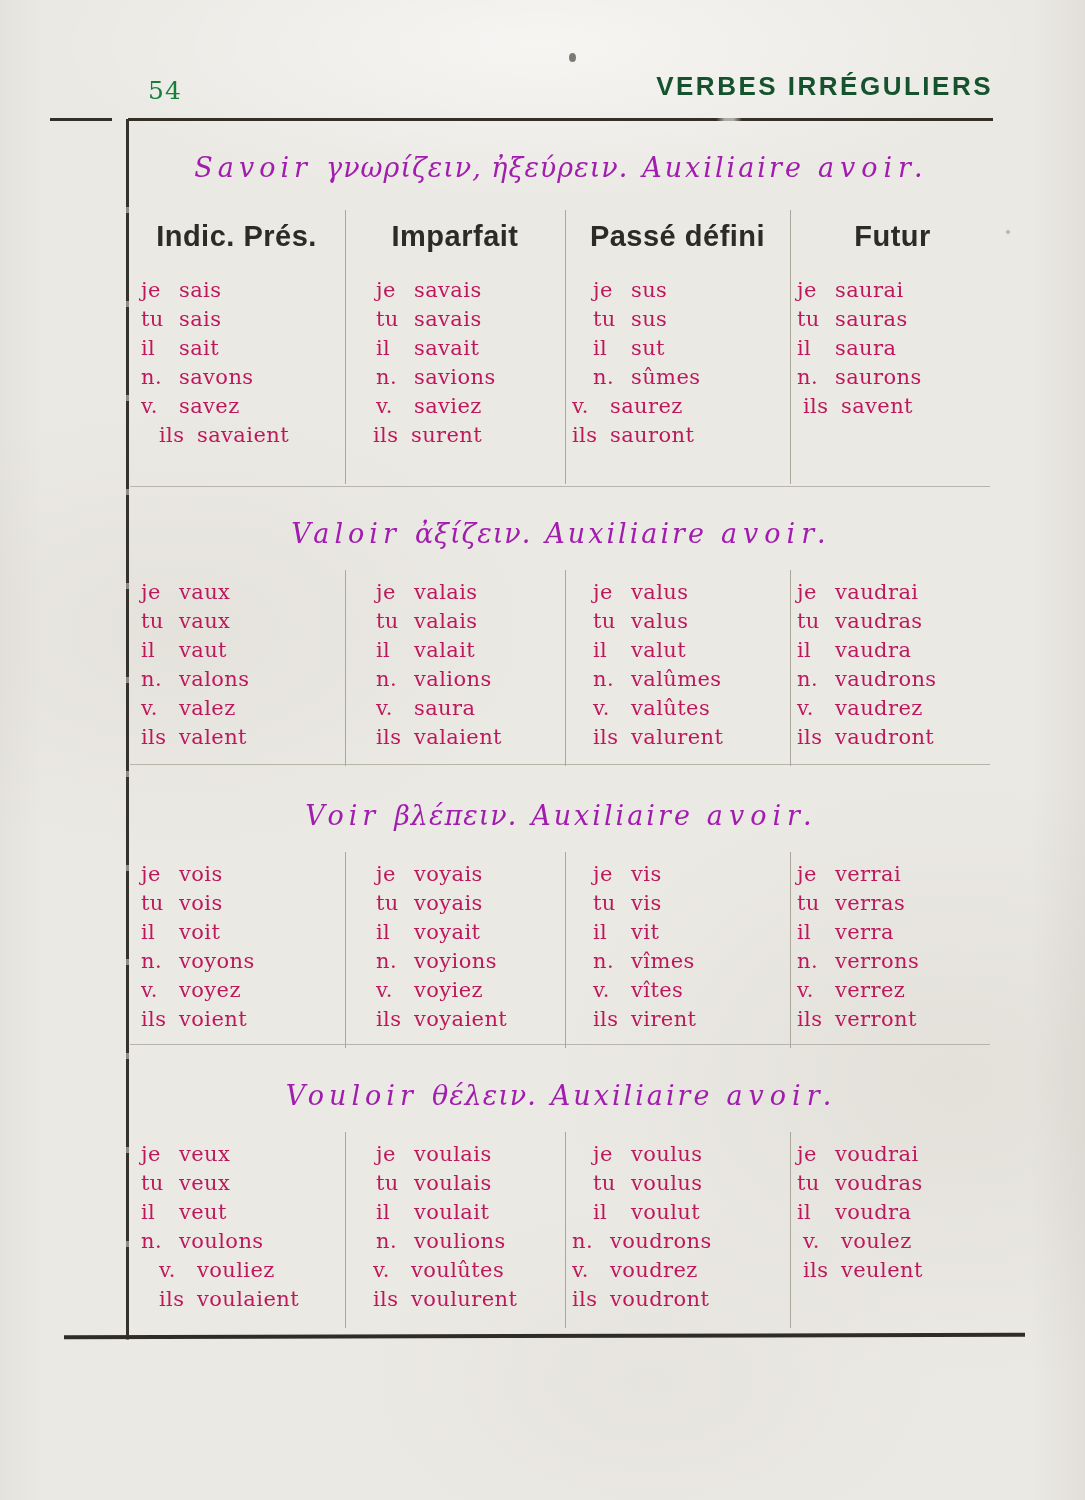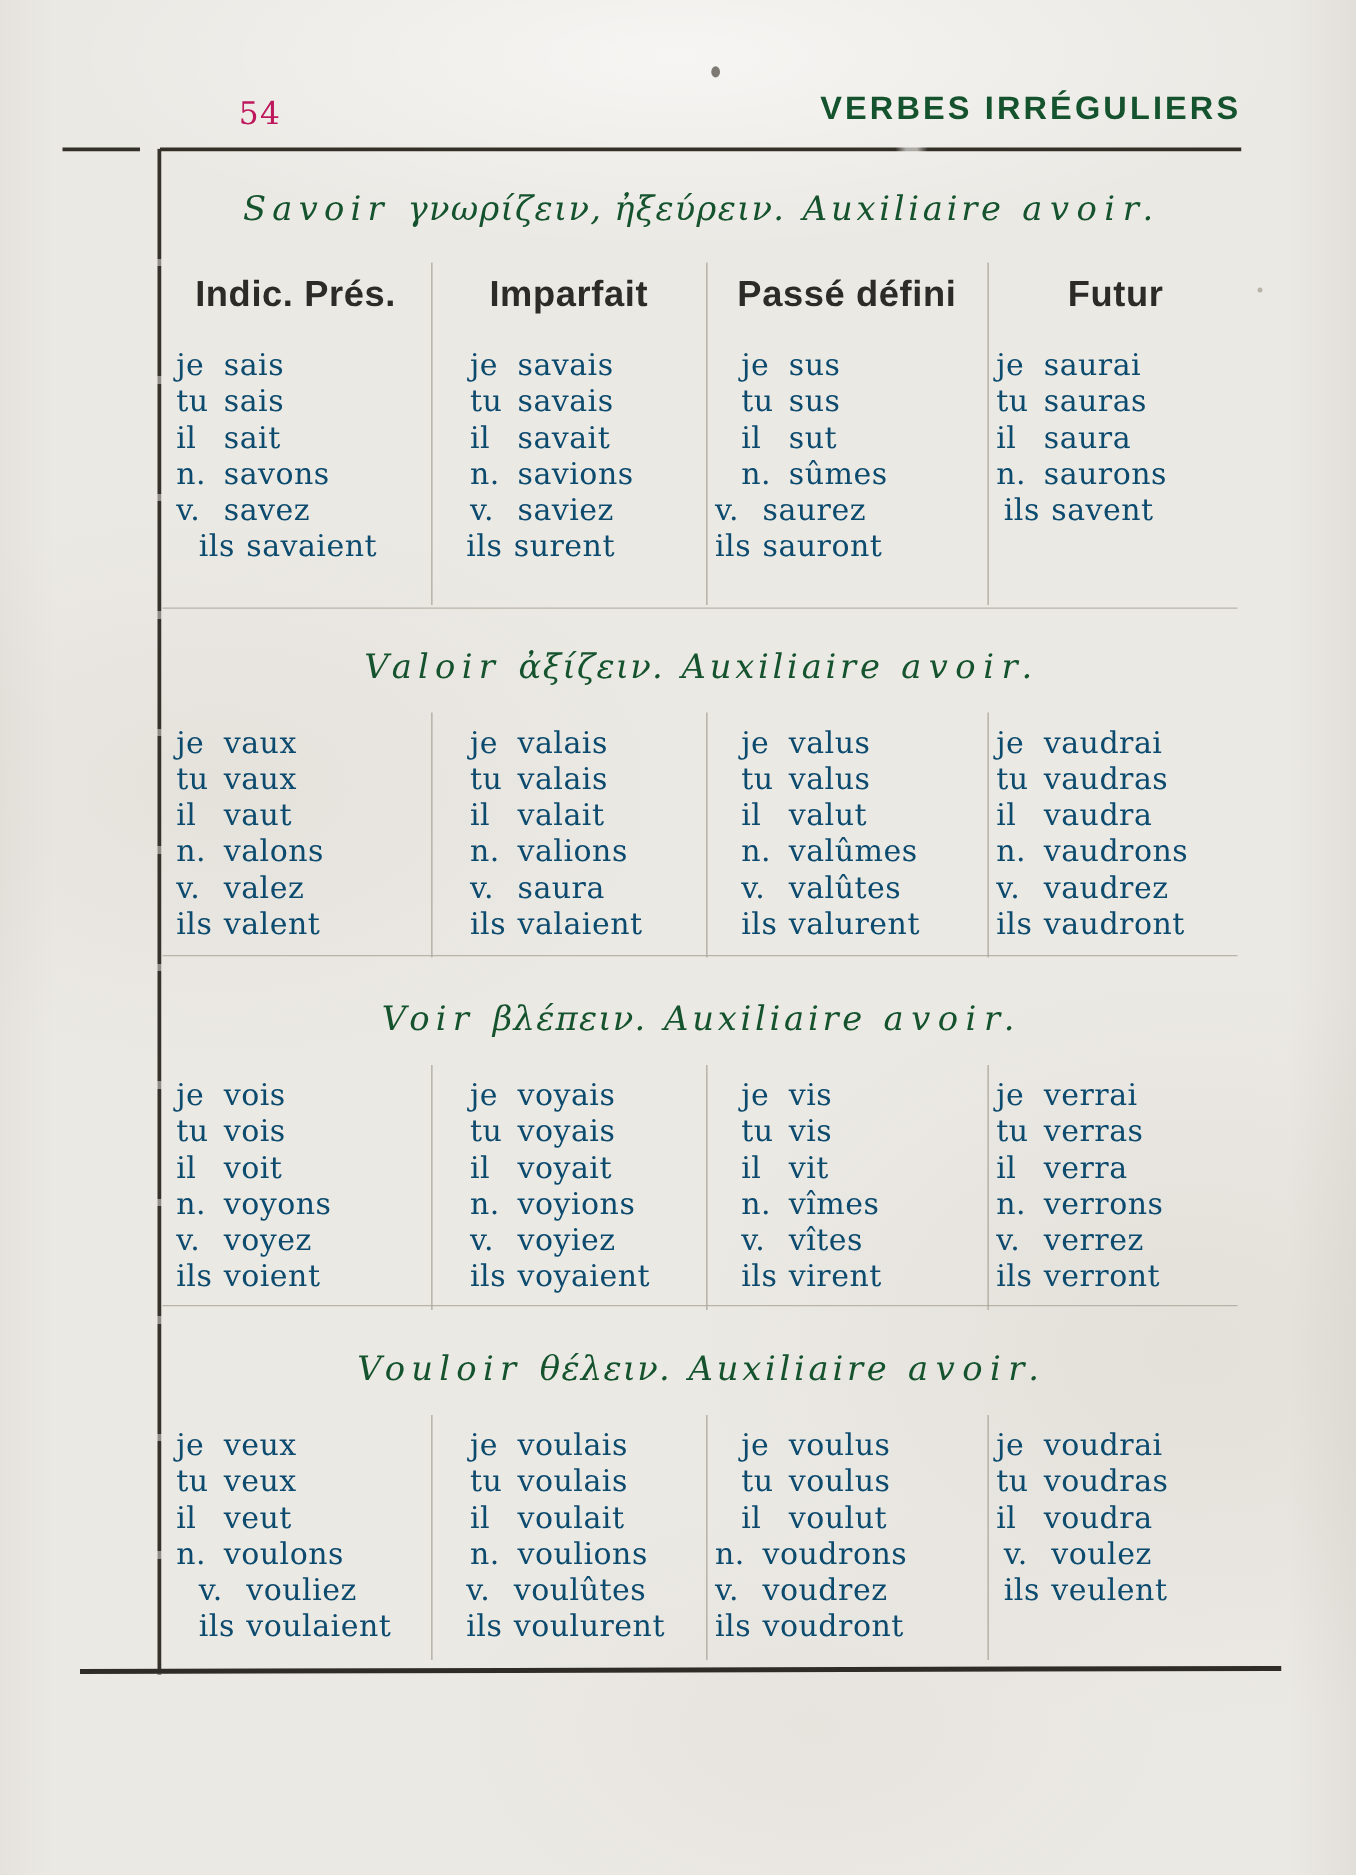--- a/index.html
+++ b/index.html
@@ -16,21 +16,21 @@
       radial-gradient(ellipse 700px 220px at 50% 3%, rgba(255,255,255,.55), rgba(255,255,255,0) 70%),
       radial-gradient(ellipse 520px 320px at 16% 42%, rgba(173,165,148,.10), rgba(173,165,148,0) 70%),
       radial-gradient(ellipse 560px 420px at 88% 72%, rgba(173,165,148,.13), rgba(173,165,148,0) 72%),
       radial-gradient(ellipse 420px 260px at 60% 92%, rgba(173,165,148,.08), rgba(173,165,148,0) 70%),
       linear-gradient(90deg, rgba(110,102,90,.05), rgba(110,102,90,0) 4%, rgba(110,102,90,0) 95%, rgba(110,102,90,.08));
   }
 
   
   .page-number{
     position:absolute;left:148px;top:76px;
-    font-size:25px;color:#be185d;letter-spacing:1px;margin-left:43px;
+    font-size:25px;color:#15803d;letter-spacing:1px;
   }
   .running-header{
     position:absolute;right:92px;top:71px;
     font-family:"Liberation Sans",sans-serif;font-weight:700;
     font-size:26px;letter-spacing:2.5px;color:#14532d;
   }
 
   
   .rule{position:absolute;background:#332f29;}
   .top-rule-left{left:50px;top:118px;width:62px;height:3px;}
@@ -45,38 +45,38 @@
   .bottom-rule{left:64px;top:1334px;width:961px;height:4px;background:#2f2c27;transform:rotate(-0.15deg);}
   .section-divider{position:absolute;left:130px;width:860px;height:1px;background:#b9b4a9;}
   .divider-1{top:486px;}
   .divider-2{top:764px;}
   .divider-3{top:1044px;}
 
   
   .verb-section{position:absolute;left:128px;width:867px;}
   .section-title{
     position:absolute;top:0;left:0;width:100%;text-align:center;
-    font-style:italic;font-size:27px;color:#14532d;white-space:nowrap;
+    font-style:italic;font-size:27px;color:#a21caf;white-space:nowrap;
   }
   .section-title span{margin:0 7px;}
   .title-verb{letter-spacing:5px;}
   .title-greek{letter-spacing:1px;}
   .title-aux{letter-spacing:3px;}
   .title-aux-verb{letter-spacing:6px;}
 
   .headers-row{
     position:absolute;top:68px;left:0;width:100%;
     display:grid;grid-template-columns:217px 220px 225px 205px;
     font-family:"Liberation Sans",sans-serif;font-weight:700;
     font-size:29px;color:#2c2b27;text-align:center;letter-spacing:.5px;
   }
   .rows{
     position:absolute;left:0;width:100%;
     display:grid;grid-template-columns:217px 220px 225px 205px;grid-auto-rows:29px;
-    font-size:24px;color:#0c4a6e;letter-spacing:.4px;
+    font-size:21px;color:#be185d;letter-spacing:.4px;
   }
   .with-headers .rows{top:126px;}
   .no-headers .rows{top:62px;}
   .cell{white-space:nowrap;}
   .cell .pron{display:inline-block;width:38px;}
   .cell.col0{padding-left:13px;}
   .cell.col1{padding-left:14px;margin-left:17px;}
   .cell.col2{padding-left:28px;}
   .cell.col3{padding-left:7px;}
 

